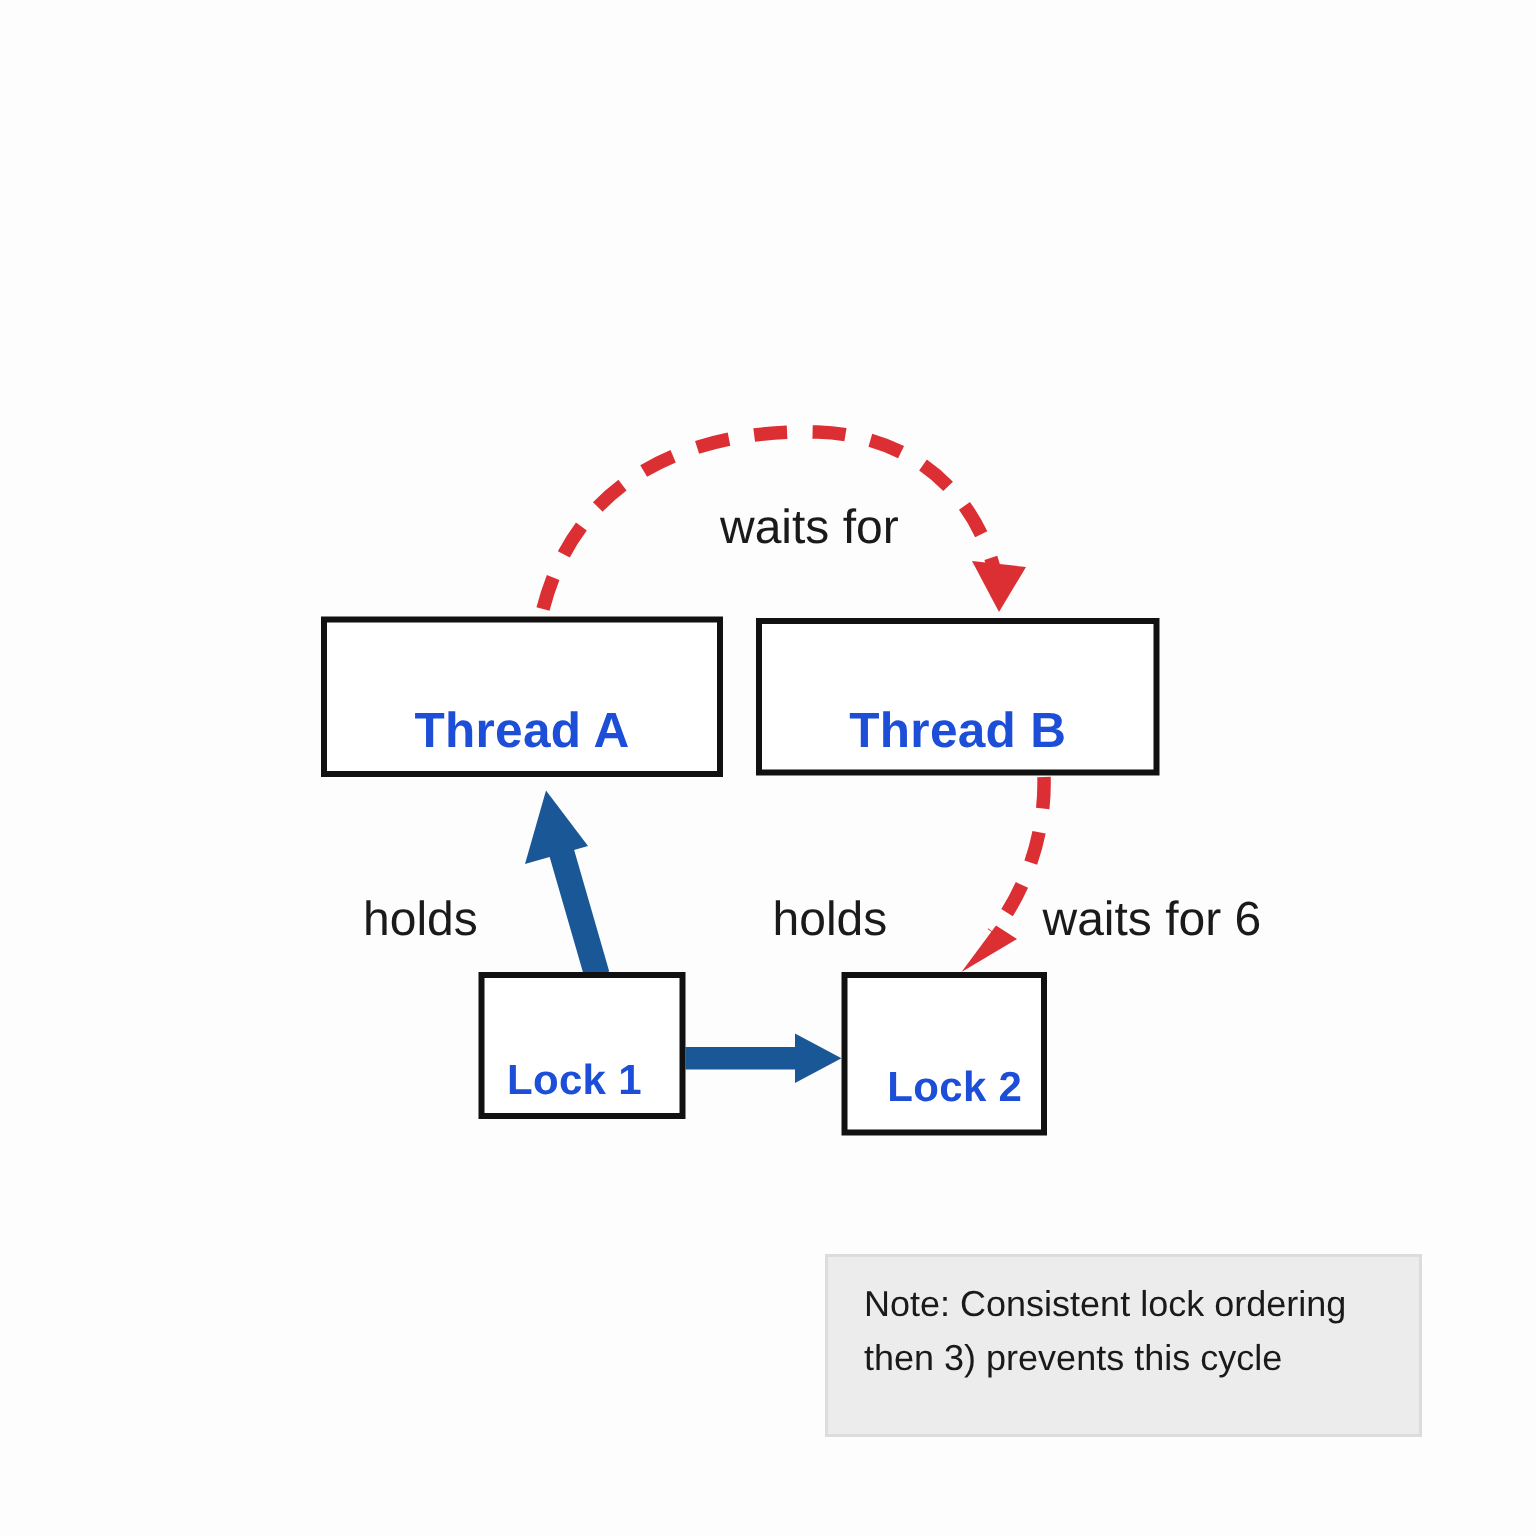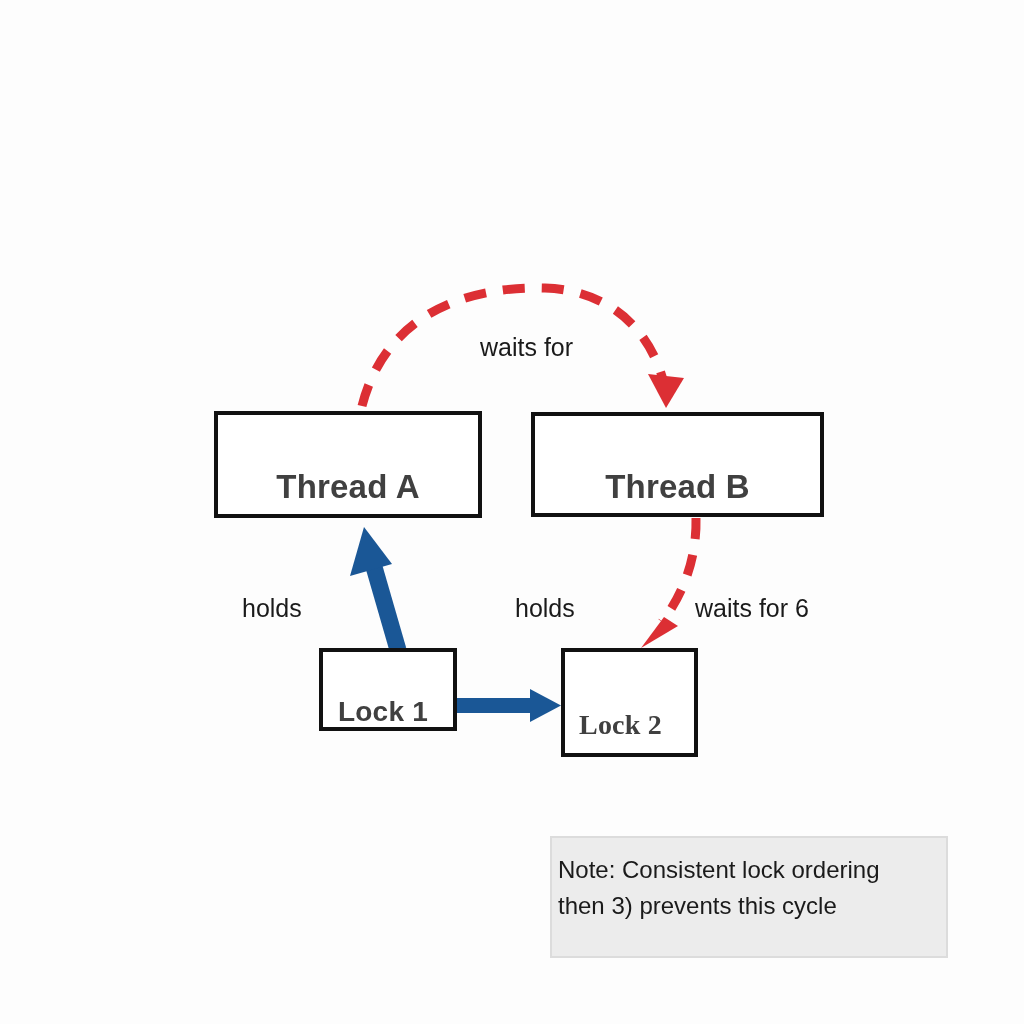--- a/index.html
+++ b/index.html
@@ -26,85 +26,84 @@
     position: absolute;
     box-sizing: border-box;
     background: #ffffff;
     border: 4px solid #111111;
     display: flex;
     align-items: center;
     z-index: 3;
   }
   .node-label {
     font-weight: bold;
-    color: #404040;
+    color: #1d4ed8;
     letter-spacing: 0.2px;
     white-space: nowrap;
     margin-top: 45px;
   }
   #thread-a-box {
     left: 214px;
     top: 411px;
     width: 268px;
     height: 107px;
     justify-content: center;
   }
   #thread-b-box {
-    left: 531px;
+    left: 504px;
     top: 412px;
-    width: 293px;
+    width: 269px;
     height: 105px;
     justify-content: center;
   }
   #thread-a-box .node-label,
   #thread-b-box .node-label {
     font-size: 33px;
   }
   #lock-1-box {
     left: 319px;
     top: 648px;
     width: 138px;
-    height: 83px;
+    height: 98px;
     justify-content: flex-start;
     padding-left: 15px;
   }
   #lock-2-box {
     left: 561px;
     top: 648px;
     width: 137px;
     height: 109px;
-    justify-content: flex-start;
+    justify-content: center;
     padding-left: 14px;
-    font-family: Liberation Serif, serif;
   }
   #lock-1-box .node-label,
   #lock-2-box .node-label {
     font-size: 28px;
   }
   .edge-label {
     position: absolute;
     color: #1a1a1a;
-    font-size: 25px;
+    font-size: 32px;
     white-space: nowrap;
     z-index: 4;
   }
   #label-waits-for-top  { left: 480px; top: 333px; }
   #label-holds-left     { left: 242px; top: 594px; }
   #label-holds-mid      { left: 515px; top: 594px; }
   #label-waits-for-1    { left: 695px; top: 594px; }
   #note-box {
     position: absolute;
     left: 550px;
     top: 836px;
     width: 398px;
     height: 122px;
     box-sizing: border-box;
     background: #ececec;
     border: 2px solid #dcdcdc;
-    padding: 14px 16px 10px 6px;
+    padding: 14px 16px 10px 24px;
     z-index: 3;
   }
   #note-text {
     font-size: 24px;
     line-height: 36px;
     color: #1a1a1a;
   }
 </style>
 </head>
 <body>

